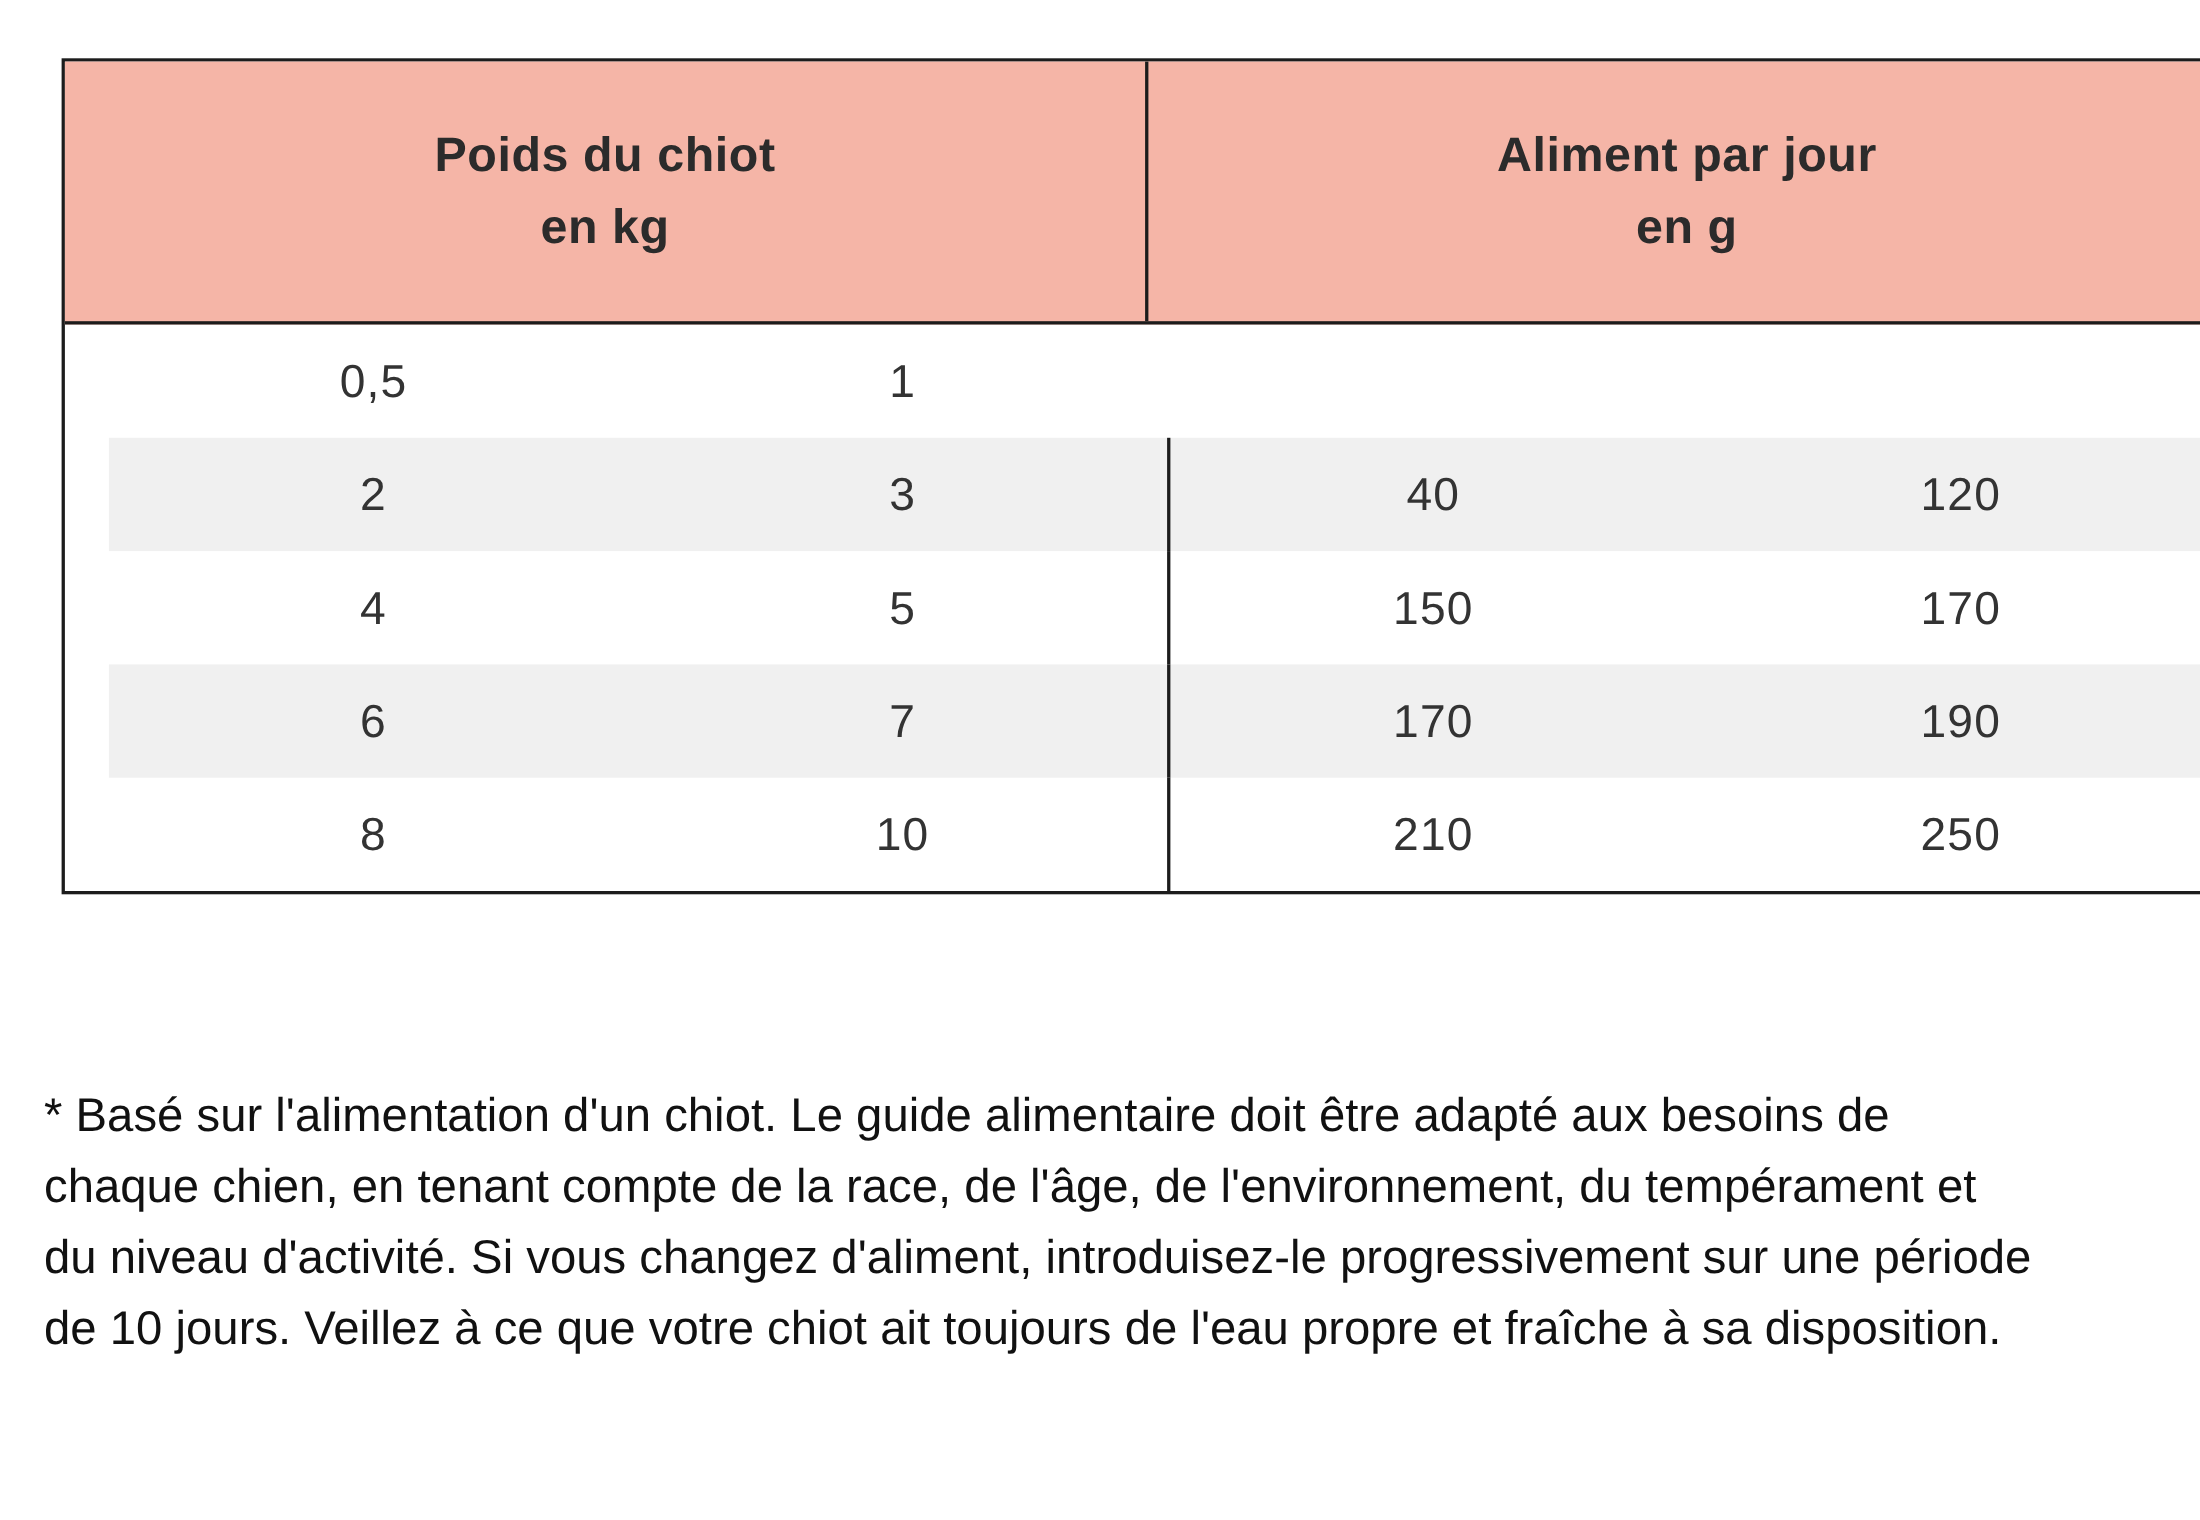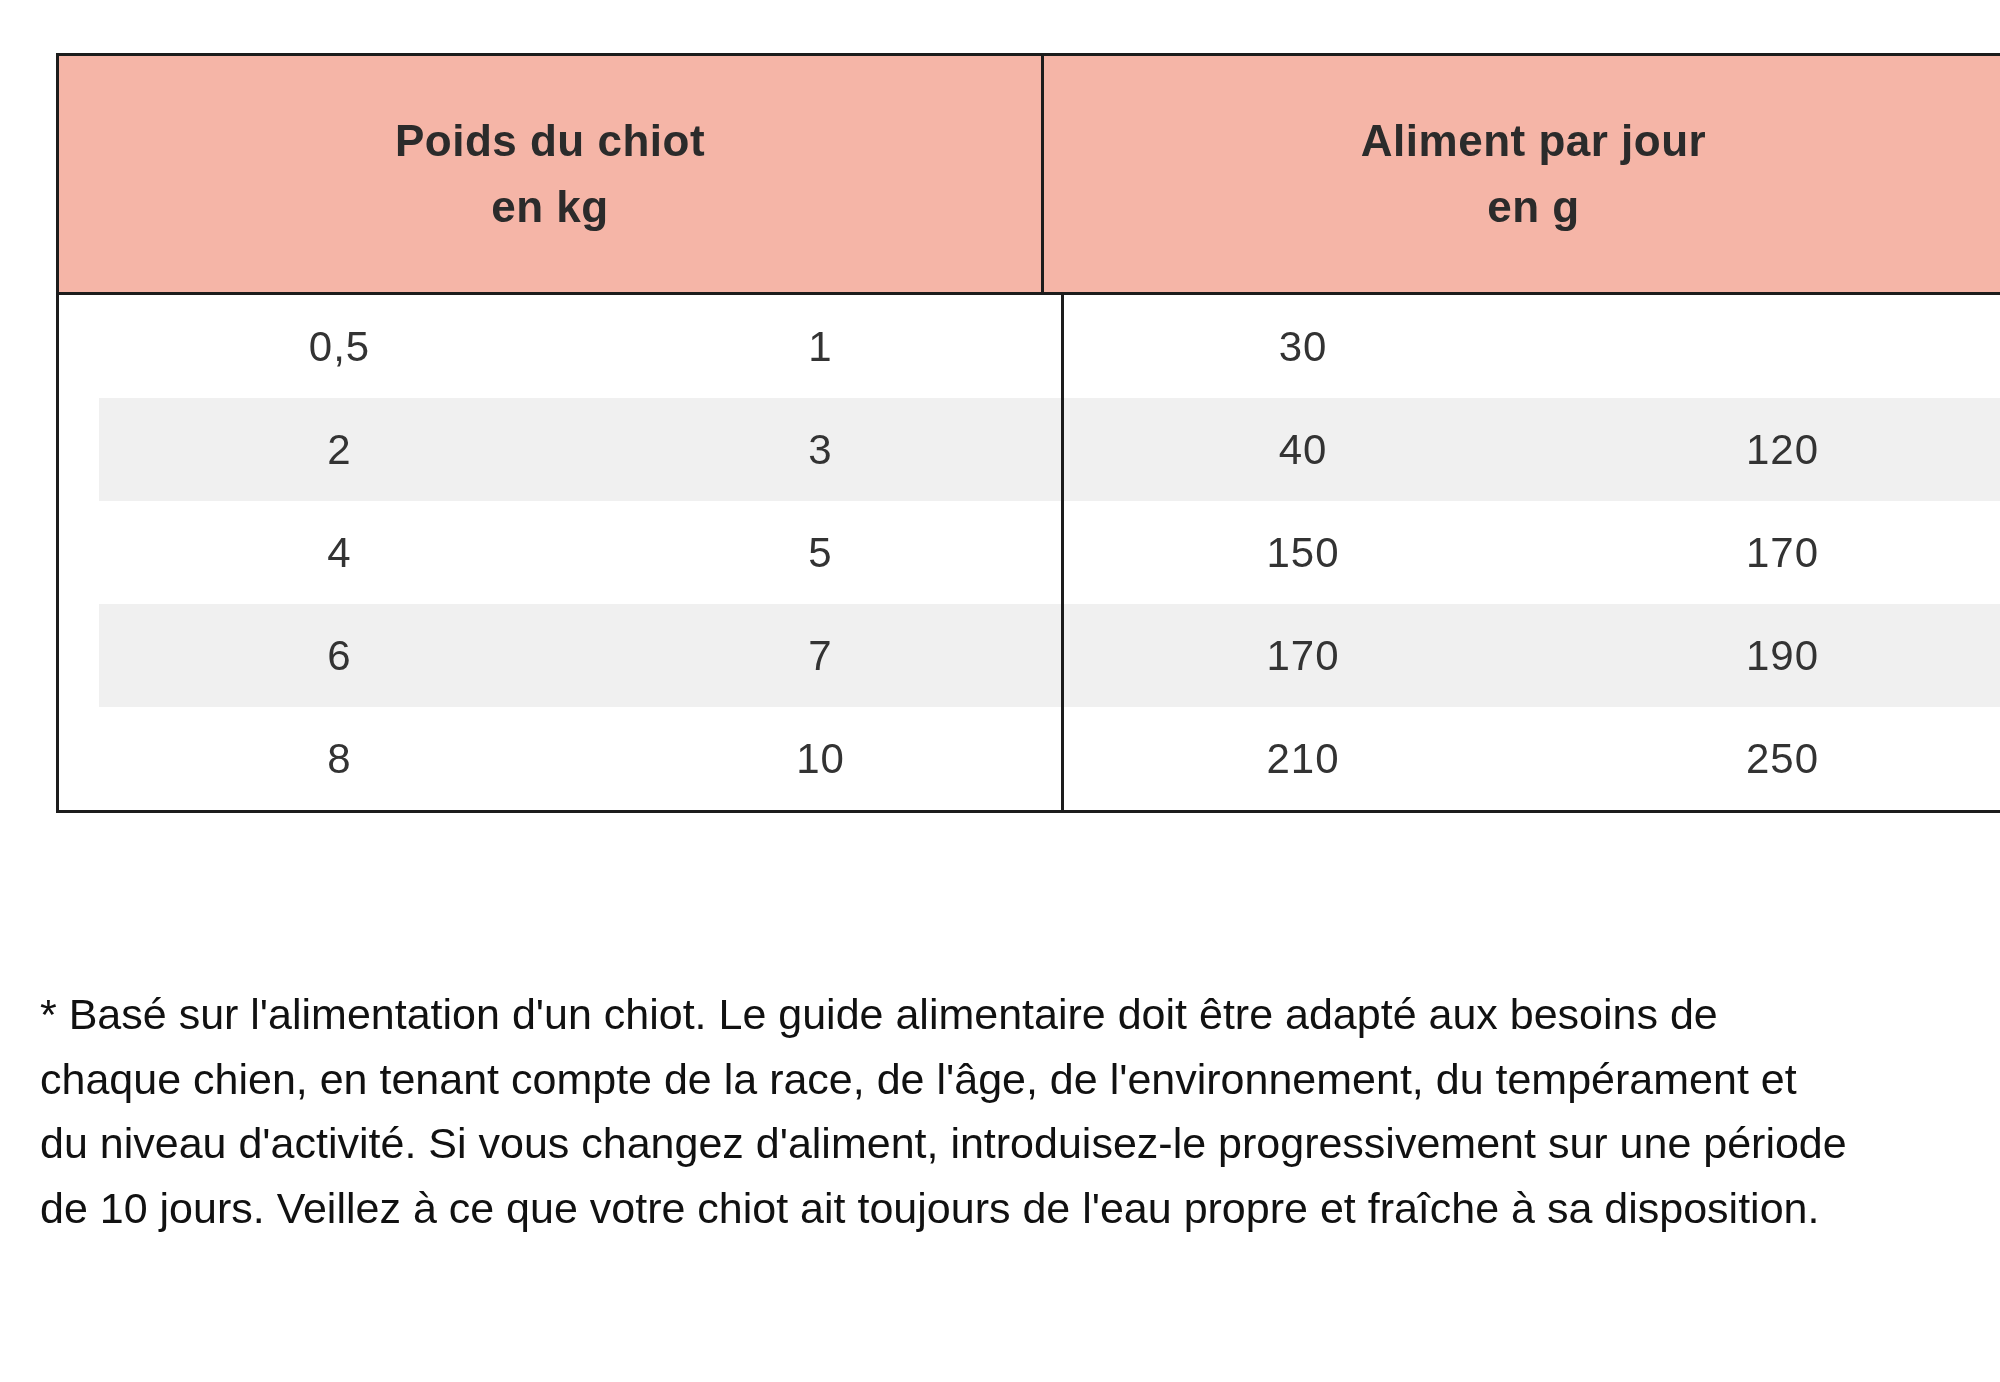--- a/index.html
+++ b/index.html
@@ -91,21 +91,20 @@
       </div>
       <div class="th th-right">
         <div>Aliment par jour</div>
         <div>en g</div>
       </div>
     </div>
 
     <div class="trow">
       <div class="cell">0,5</div>
       <div class="cell">1</div>
-      <div class="cell divider">30</div>
     </div>
 
     <div class="trow alt">
       <div class="cell">2</div>
       <div class="cell">3</div>
       <div class="cell divider">40</div>
       <div class="cell">120</div>
     </div>
 
     <div class="trow">

